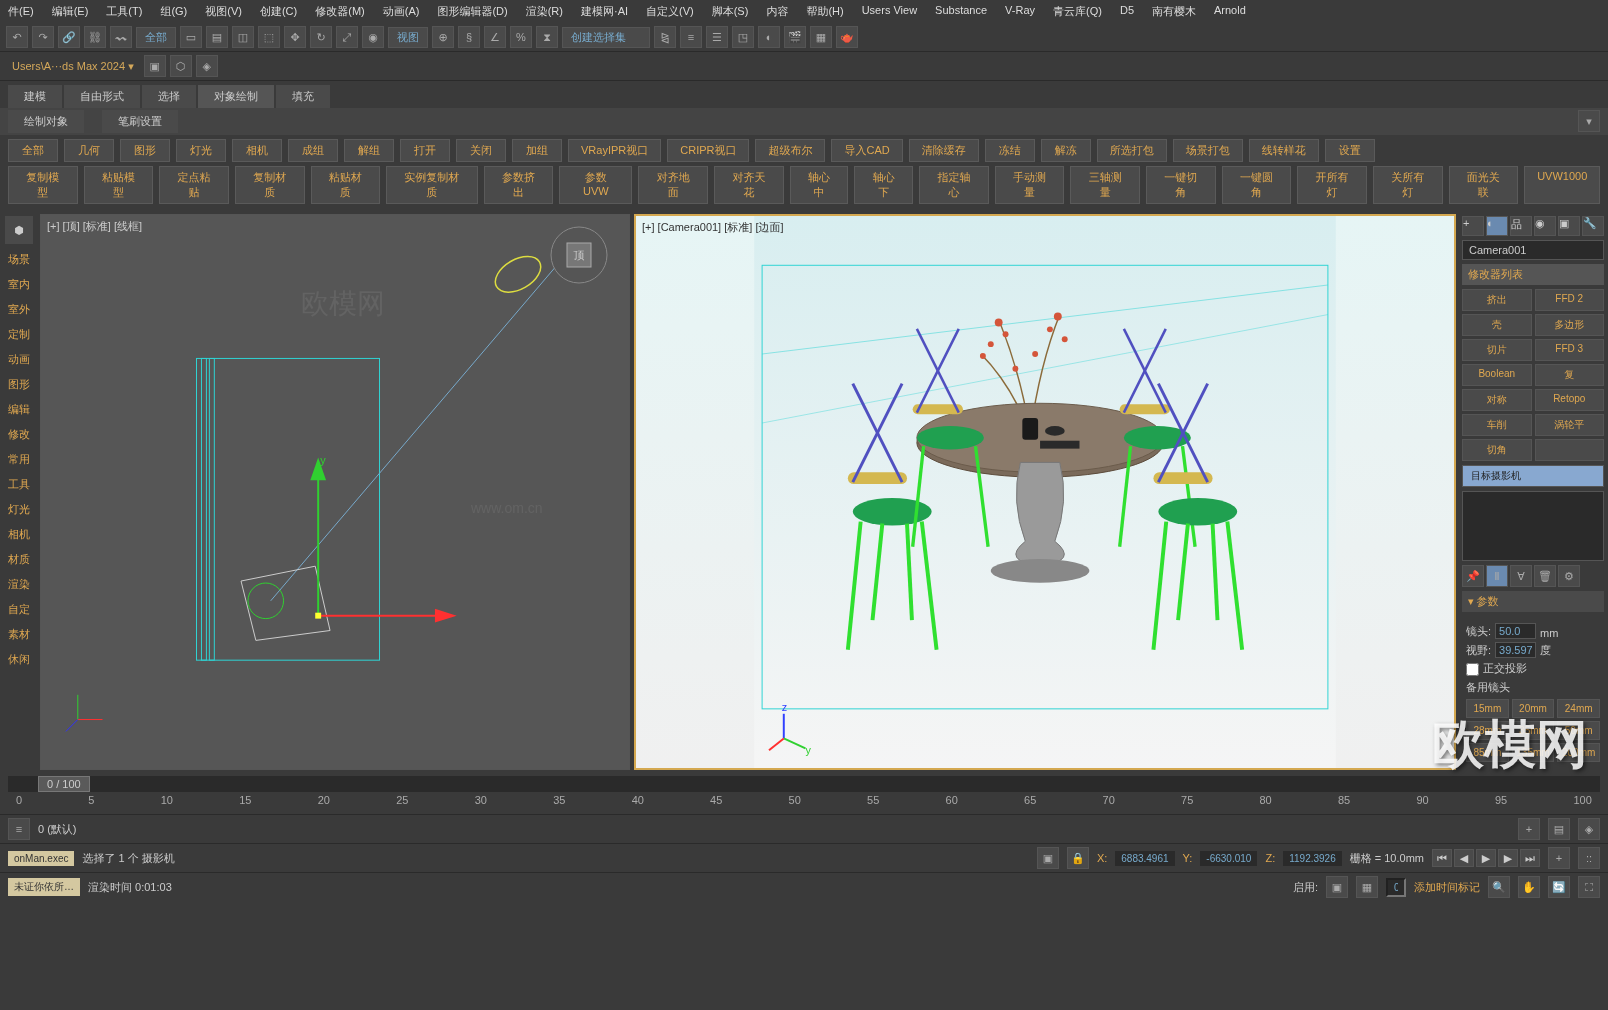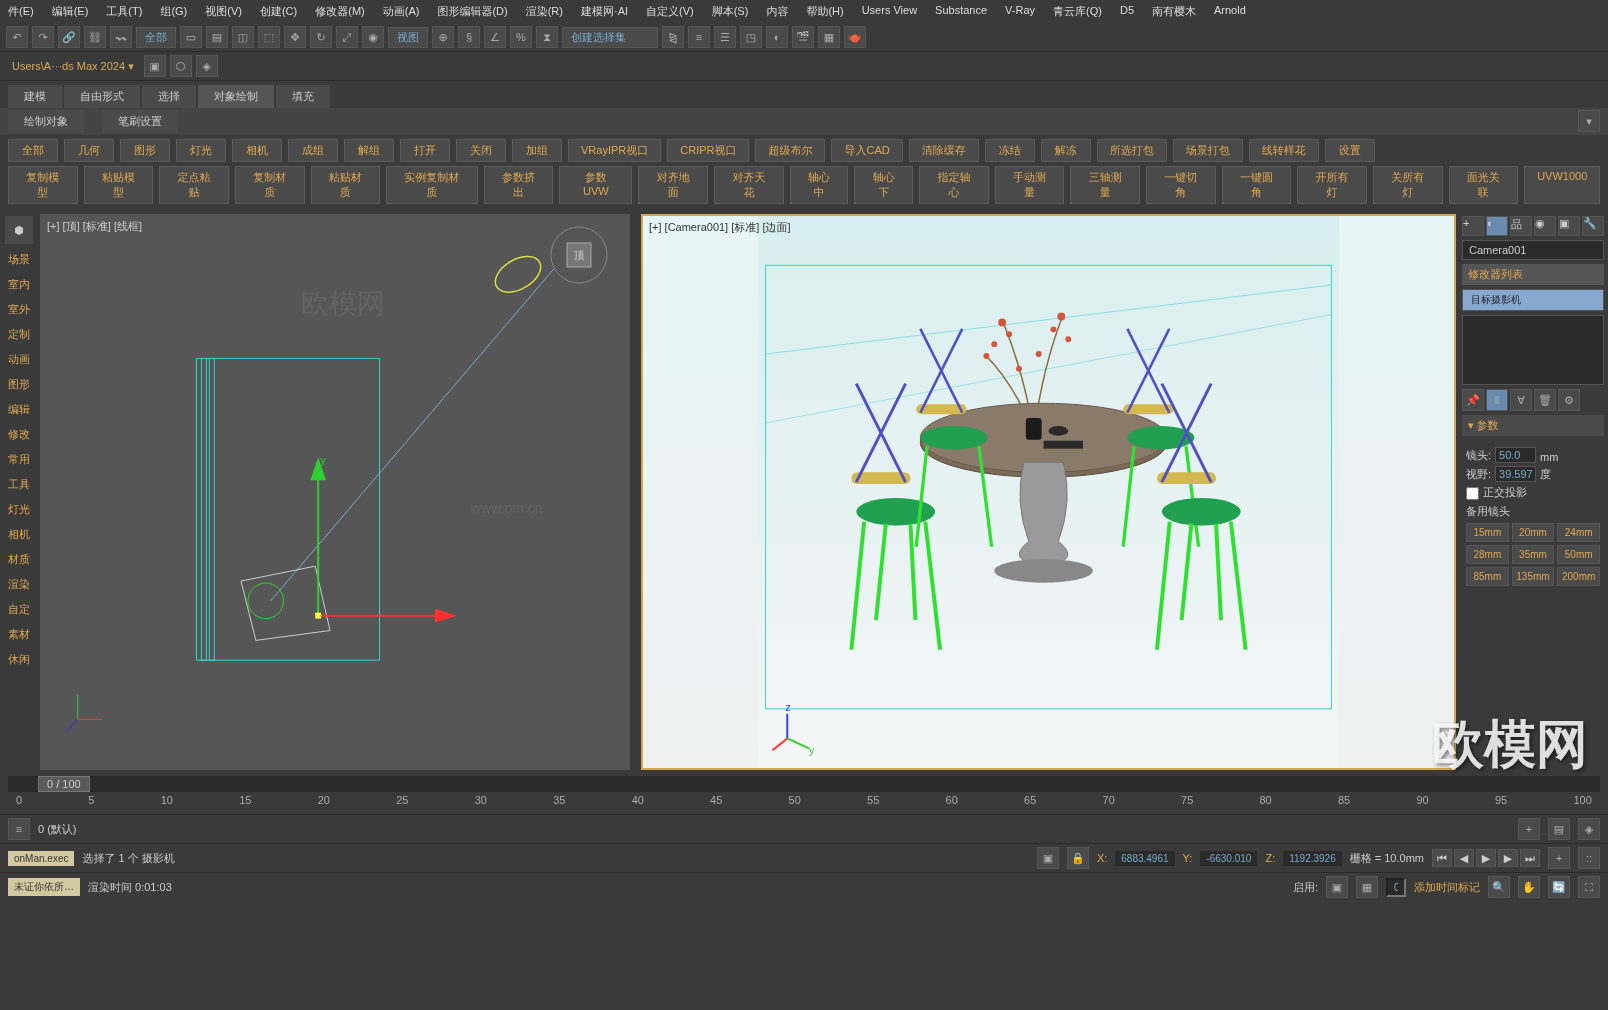--- a/index.html
+++ b/index.html
@@ -14,21 +14,21 @@
 .tab { padding: 4px 16px; background: #4a4a4a; color: #ccc; cursor: pointer; }
 .tab.active { background: #555; }
 .subtab-row { display: flex; gap: 18px; padding: 2px 8px; background: #444; }
 .script-btn-rows { padding: 4px 8px; background: #3a3a3a; }
 .script-row { display: flex; gap: 6px; margin-bottom: 4px; }
 .script-btn { padding: 3px 12px; background: #4a4a4a; border: 1px solid #5a5a5a; color: #e0a850; cursor: pointer; font-size: 11px; min-width: 50px; text-align: center; }
 .main-area { display: flex; height: 560px; }
 .side-panel { width: 38px; background: #3a3a3a; display: flex; flex-direction: column; align-items: center; gap: 6px; padding-top: 4px; }
 .side-icon { width: 28px; height: 28px; background: #4a4a4a; display: flex; align-items: center; justify-content: center; }
 .side-label { color: #e0a850; font-size: 11px; cursor: pointer; padding: 2px 0; }
-.viewports { display: flex; gap: 11px; flex: 1; padding: 2px; }
+.viewports { display: flex; gap: 4px; flex: 1; padding: 2px; }
 .viewport { position: relative; border: 1px solid #555; background: #565656; }
 .viewport.left { flex: 0 0 590px; }
 .viewport.right { flex: 1; background: linear-gradient(180deg, #e6f5f5 0%, #f0f0f0 100%); border: 2px solid #d4a850; }
 .vp-label { position: absolute; top: 4px; left: 6px; color: #ccc; z-index: 10; }
 .vp-label.dark { color: #333; }
 .watermark { position: absolute; color: rgba(255,255,255,0.08); font-size: 28px; pointer-events: none; }
 .right-panel { width: 150px; background: #3a3a3a; padding: 4px; display: flex; flex-direction: column; gap: 4px; }
 .rp-tabs { display: flex; gap: 2px; }
 .rp-tab { flex: 1; height: 20px; background: #4a4a4a; border: 1px solid #555; }
 .rp-field { padding: 3px 6px; background: #2a2a2a; border: 1px solid #555; color: #ccc; }
@@ -95,21 +95,21 @@
   <div class="tb-btn">✥</div>
   <div class="tb-btn">↻</div>
   <div class="tb-btn">⤢</div>
   <div class="tb-btn">◉</div>
   <div class="tb-dropdown">视图</div>
   <div class="tb-btn">⊕</div>
   <div class="tb-btn">§</div>
   <div class="tb-btn">∠</div>
   <div class="tb-btn">%</div>
   <div class="tb-btn">⧗</div>
-  <div class="tb-dropdown" style="width:96px">创建选择集</div>
+  <div class="tb-dropdown" style="width:88px">创建选择集</div>
   <div class="tb-btn">⧎</div>
   <div class="tb-btn">≡</div>
   <div class="tb-btn">☰</div>
   <div class="tb-btn">◳</div>
   <div class="tb-btn">◐</div>
   <div class="tb-btn">🎬</div>
   <div class="tb-btn">▦</div>
   <div class="tb-btn">🫖</div>
 </div>
 
@@ -335,20 +335,36 @@
     <div class="rp-tabs">
       <div class="rp-tab">+</div>
       <div class="rp-tab" style="background:#6a8ab0">◐</div>
       <div class="rp-tab">品</div>
       <div class="rp-tab">◉</div>
       <div class="rp-tab">▣</div>
       <div class="rp-tab">🔧</div>
     </div>
     <input class="rp-field" value="Camera001" style="">
     <div class="rp-header">修改器列表</div>
+    <div class="rp-btn-grid">
+      <div class="rp-btn">挤出</div>
+      <div class="rp-btn">FFD 2</div>
+      <div class="rp-btn">壳</div>
+      <div class="rp-btn">多边形</div>
+      <div class="rp-btn">切片</div>
+      <div class="rp-btn">FFD 3</div>
+      <div class="rp-btn">Boolean</div>
+      <div class="rp-btn">复</div>
+      <div class="rp-btn">对称</div>
+      <div class="rp-btn">Retopo</div>
+      <div class="rp-btn">车削</div>
+      <div class="rp-btn">涡轮平</div>
+      <div class="rp-btn">切角</div>
+      <div class="rp-btn"></div>
+    </div>
     <div class="rp-btn active" style="text-align:left;padding-left:8px">目标摄影机</div>
     <div style="height:70px;background:#2a2a2a;border:1px solid #555"></div>
     <div style="display:flex;gap:2px">
       <div class="tb-btn">📌</div>
       <div class="tb-btn" style="background:#6a8ab0">Ⅱ</div>
       <div class="tb-btn">∀</div>
       <div class="tb-btn">🗑</div>
       <div class="tb-btn">⚙</div>
     </div>
     <div class="rp-header" style="background:#4a4a4a">▾ <span>参数</span></div>

